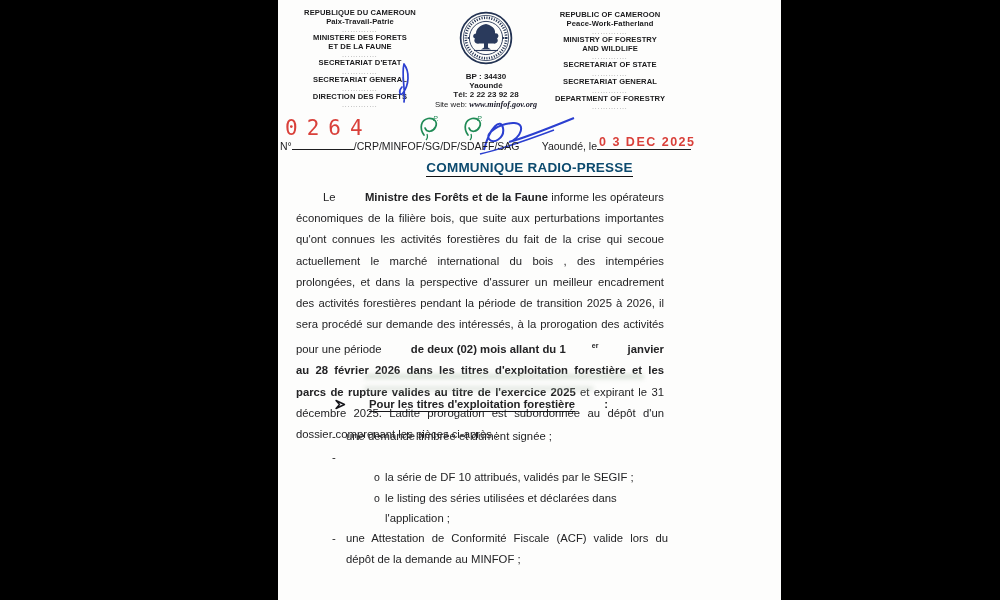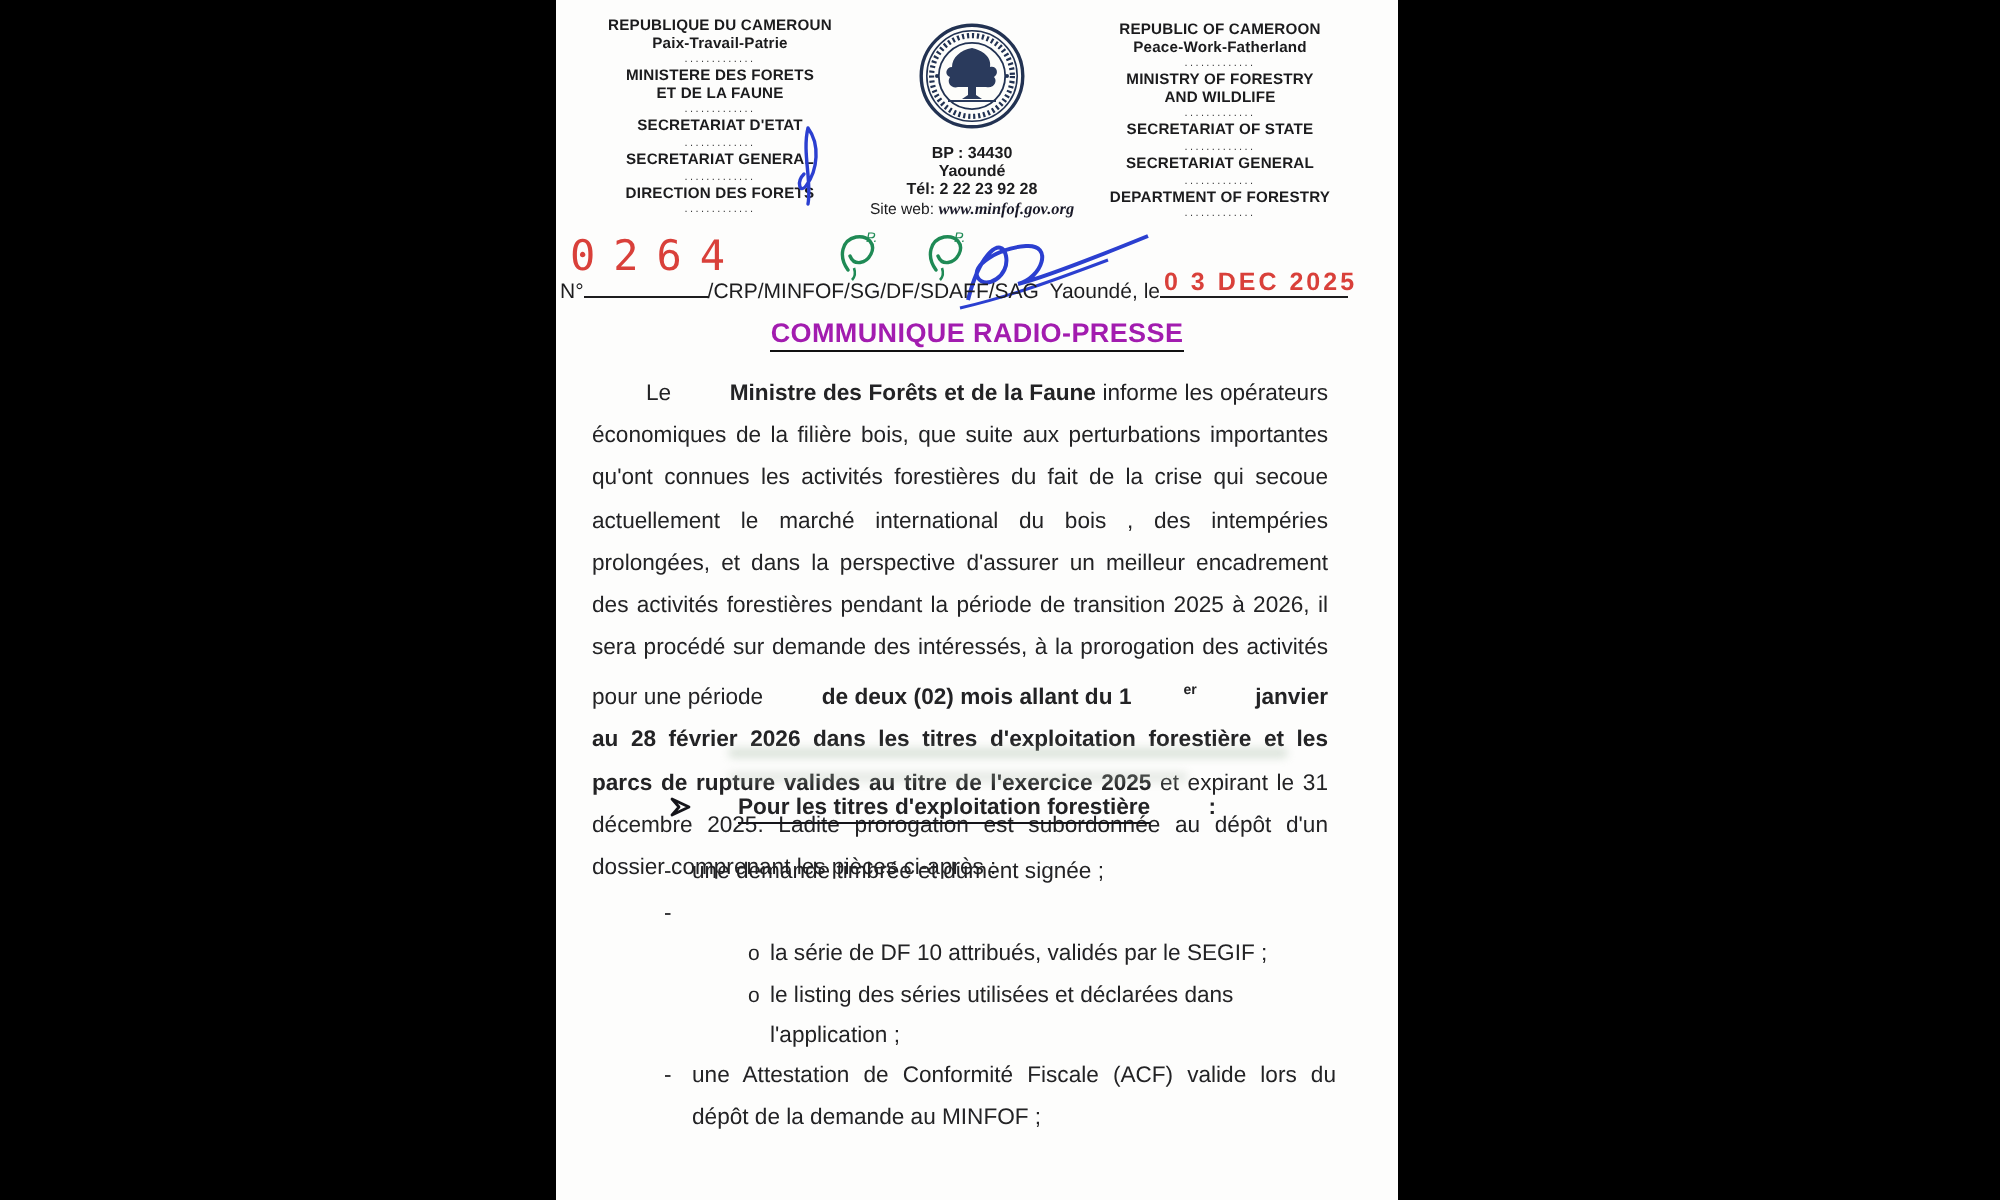--- a/index.html
+++ b/index.html
@@ -1,19 +1,19 @@
 <!DOCTYPE html>
 <html><head>
 <meta charset="utf-8">
 <style>
   * { margin:0; padding:0; box-sizing:border-box; }
   html,body { width:1000px; height:600px; overflow:hidden; }
   body { background:#000; font-family:"Liberation Sans", sans-serif; position:relative; }
 
-  .page { position:absolute; left:278px; top:0; width:421px; height:600px;
+  .page { position:absolute; left:278px; top:0; width:503px; height:600px;
           background:#fdfdfc; color:#232325; }
 
   
   .lh-col { position:absolute; text-align:center; }
   .col-left  { top:9px;  left:18px;  width:128px; }
   .col-center{ top:11px; left:150px; width:116px; }
   .col-right { top:11px; left:268px; width:128px; }
   .lh-line { font-size:7.6px; font-weight:bold; line-height:8.6px; color:#1b1b1d; letter-spacing:0.1px; }
   .dots { font-size:5.5px; line-height:8px; letter-spacing:1.2px; color:#3c3c3c; }
   .seal-wrap { display:block; margin:0 auto 7px auto; width:54px; height:54px; }
@@ -29,27 +29,27 @@
   .green-stamps { position:absolute; left:140px; top:114px; display:flex; gap:20px; }
   .sig-main { position:absolute; left:196px; top:108px; }
   .sig-paraphe { position:absolute; left:116px; top:62px; }
 
   
   .ref-row { position:absolute; top:140px; left:2px; width:417px;
              font-size:10.5px; line-height:13px; display:flex; color:#1d1d1f;text-align:right; }
   .blank { display:inline-block; border-bottom:1.1px solid #1d1d1f; position:relative; }
   .blank-no { width:62px; }
   .blank-date { width:94px; }
-  .ref-right { margin-left:auto; margin-right:23px; }
+  .ref-right { margin-left:auto; margin-right:6px; }
   .date-stamp { position:absolute; left:2px; bottom:0px; white-space:nowrap;
                 color:#d9403a; font-weight:bold; font-size:12.5px; letter-spacing:1.5px; }
 
   
   .doc-title { position:absolute; top:158px; left:0; width:100%; text-align:center; }
-  .doc-title span { font-size:13.5px; font-weight:bold; color:#a21caf;
+  .doc-title span { font-size:13.5px; font-weight:bold; color:#0c4a6e;
                     border-bottom:1.7px solid #111; padding-bottom:1px; letter-spacing:0.2px; }
 
   
   .body-par { position:absolute; top:187px; left:18px; width:368px;
               font-size:11.3px; line-height:21.2px; text-align:justify;
               text-indent:27px; color:#232325; }
   .b { font-weight:bold;padding-left:26px; }
   .body-par sup { font-size:7px; vertical-align:super; }
 
   .ghost { position:absolute; top:374px; left:86px; width:280px; }

